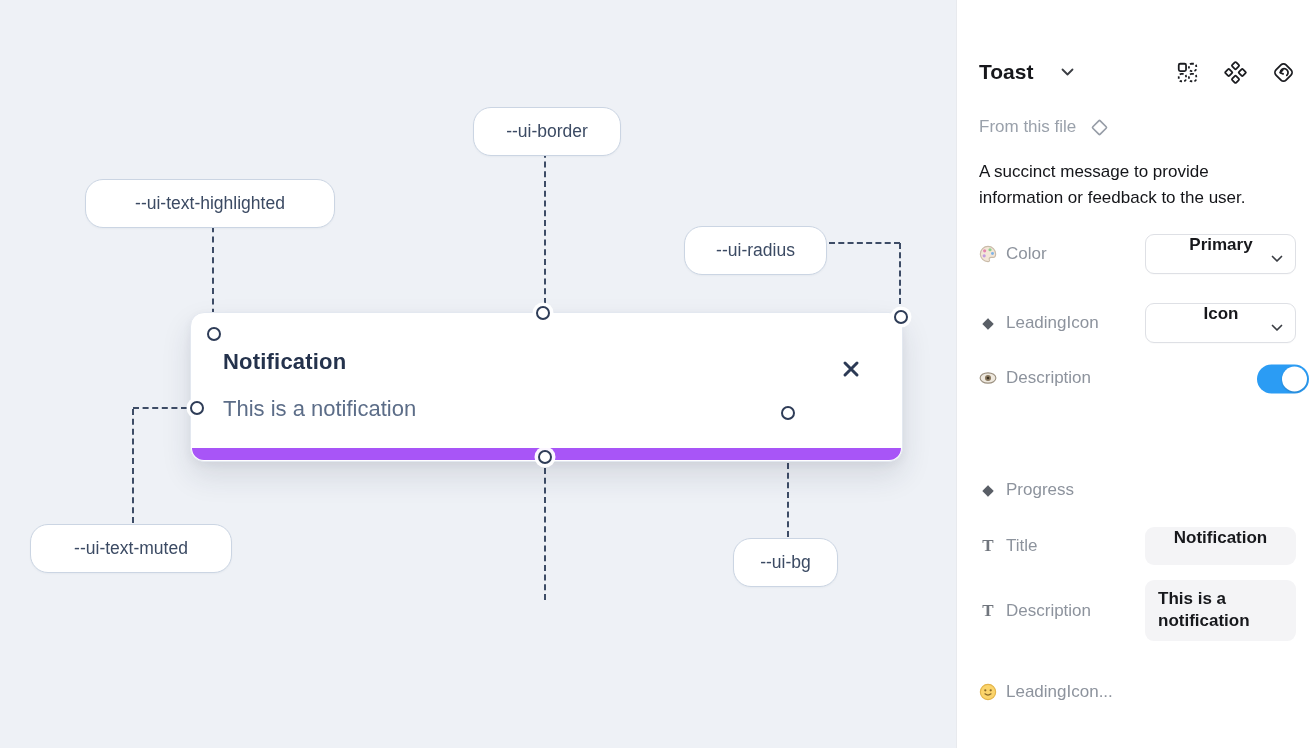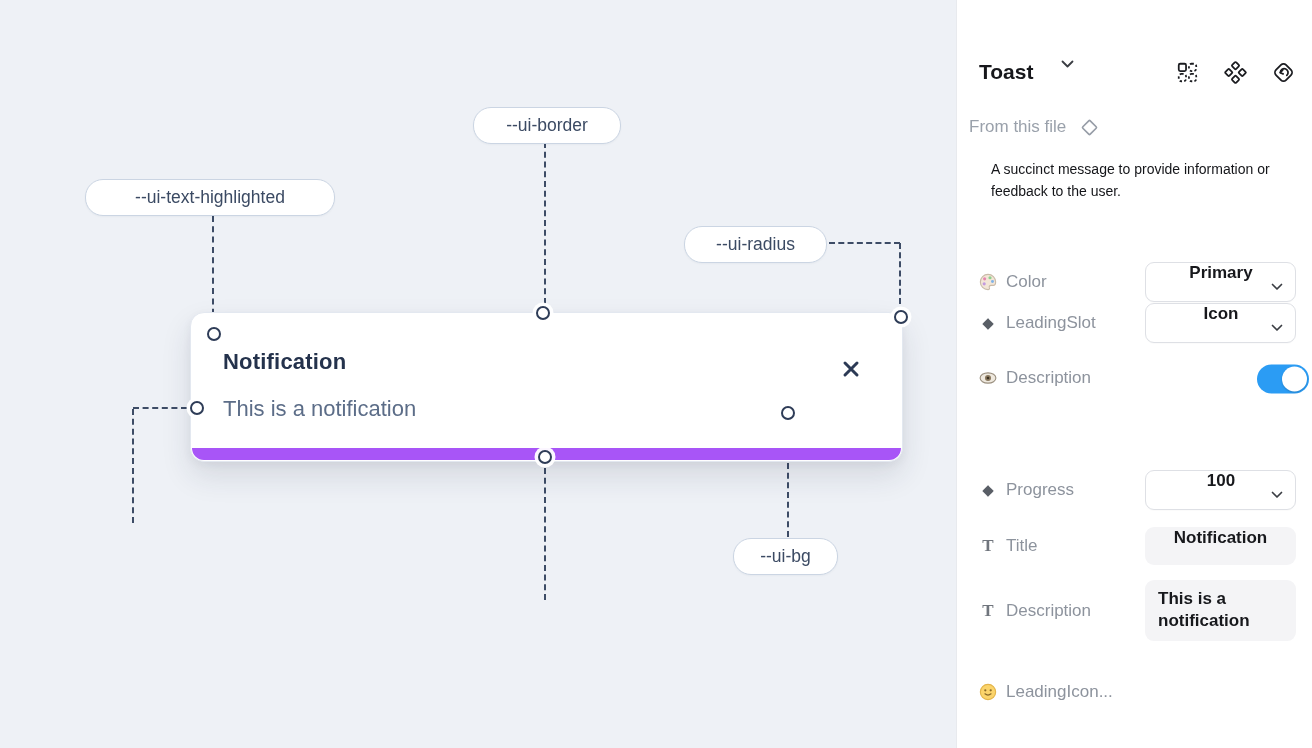--- a/index.html
+++ b/index.html
@@ -31,21 +31,21 @@
     position:absolute; right:40px; top:45px; width:22px; height:22px;
     background:none; border:none; padding:0; cursor:pointer; display:flex;
     align-items:center; justify-content:center;
   }
   .toast-progress {
     position:absolute; left:1px; right:1px; bottom:1px; height:12px;
     background:#a855f7; border-radius:0 0 12px 12px;
   }
 
   .pill {
-    position:absolute; height:37px; display:flex; align-items:center; justify-content:center;
+    position:absolute; height:49px; display:flex; align-items:center; justify-content:center;
     background:#ffffff; border:1.5px solid #cbd5e3; border-radius:18px;
     font-size:17.5px; color:#3b4a63; white-space:nowrap;
     box-shadow:0 1px 2px rgba(30,42,66,.04);
   }
   .dash-v { position:absolute; width:0; border-left:2px dashed #3d4c66; }
   .dash-h { position:absolute; height:0; border-top:2px dashed #3d4c66; }
   .dot {
     position:absolute; width:14px; height:14px; border-radius:50%;
     background:#ffffff; border:2.5px solid #2e3c57;
     box-shadow:0 0 0 3.5px rgba(255,255,255,.95);
@@ -54,32 +54,32 @@
 
   
   .panel {
     position:absolute; left:956px; top:0; width:356px; height:748px;
     background:#ffffff; border-left:1px solid #e8eaee;
   }
   .panel-header {
     position:absolute; left:22px; right:16px; top:57px; height:30px;
     display:flex; align-items:center;
   }
-  .panel-title { font-size:21px; font-weight:700; color:#17181c; cursor:pointer; display:flex; gap:28px; }
+  .panel-title { font-size:21px; font-weight:700; color:#17181c; cursor:pointer; display:flex; align-items:center; gap:28px; }
   .header-icons { margin-left:auto; display:flex; gap:23px; align-items:center; }
   .icon-btn { background:none; border:none; padding:0; cursor:pointer; width:25px; height:25px; display:flex; align-items:center; justify-content:center; }
 
   .source-row {
-    position:absolute; left:12px; top:114px; height:26px;
+    position:absolute; left:22px; top:114px; height:26px;
     display:flex; align-items:center; gap:12px;
     font-size:17px; color:#9aa1ab;
   }
   .panel-desc {
     position:absolute; left:22px; top:159px; width:302px;
-    font-size:14px; line-height:1.55; color:#141519;margin-left:12px;
+    font-size:17px; line-height:1.55; color:#141519;
   }
 
   .prop-row { position:absolute; left:22px; width:318px; display:flex; align-items:center; }
   .prop-label { display:flex; align-items:center; gap:9px; font-size:17px; color:#8d939d; white-space:nowrap; }
   .prop-icon { width:18px; display:flex; align-items:center; justify-content:center; }
   .glyph-diamond { font-size:15px; color:#595e66; font-family:"DejaVu Sans",sans-serif; }
   .glyph-t { font-family:"Liberation Serif","DejaVu Serif",serif; font-weight:700; font-size:17px; color:#70757d; }
   .prop-control { position:absolute; left:166px; top:50%; transform:translateY(-50%);flex-direction:column; }
 
   .dropdown {
@@ -132,20 +132,21 @@
         <svg width="20" height="20" viewBox="0 0 20 20">
           <path d="M4 4 L16 16 M16 4 L4 16" stroke="#2c3a55" stroke-width="3" stroke-linecap="round" fill="none"></path>
         </svg>
       </button>
       <div class="toast-progress"></div>
     </div>
 
     <div class="pill" style="left:473px; top:107px; width:148px;">--ui-border</div>
     <div class="pill" style="left:85px;  top:179px; width:250px;">--ui-text-highlighted</div>
     <div class="pill" style="left:684px; top:226px; width:143px;">--ui-radius</div>
+    <div class="pill" style="left:30px;  top:524px; width:202px;">--ui-text-muted</div>
     <div class="pill" style="left:733px; top:538px; width:105px;">--ui-bg</div>
 
     <div class="dot" style="left:214px; top:334px;"></div>
     <div class="dot" style="left:543px; top:313px;"></div>
     <div class="dot" style="left:901px; top:317px;"></div>
     <div class="dot" style="left:197px; top:408px;"></div>
     <div class="dot" style="left:545px; top:457px;"></div>
     <div class="dot" style="left:788px; top:413px;"></div>
   </div>
 
@@ -187,21 +188,21 @@
 
     <div class="source-row">
       <span>From this file</span>
       <svg width="23" height="23" viewBox="0 0 22 22">
         <rect x="6" y="6" width="10" height="10" rx="1" transform="rotate(45 11 11)" fill="none" stroke="#979da7" stroke-width="1.6"></rect>
       </svg>
     </div>
 
     <div class="panel-desc">A succinct message to provide information or feedback to the user.</div>
 
-    <div class="prop-row" style="top:262px; height:40px;">
+    <div class="prop-row" style="top:234px; height:40px;">
       <span class="prop-label">
         <span class="prop-icon">
           <svg width="18" height="18" viewBox="0 0 16 16">
             <path d="M8 1.2 A6.8 6.8 0 1 0 8 14.8 C9.2 14.8 9.6 13.9 9.2 13 C8.8 12 9.4 11 10.6 11 L12.6 11 C13.8 11 14.8 10 14.8 8 A6.8 6.8 0 0 0 8 1.2 Z" fill="#f3e6d7" stroke="#c9bba9" stroke-width="1"></path>
             <circle cx="5" cy="5.2" r="1.4" fill="#e585b0"></circle>
             <circle cx="9.8" cy="4.2" r="1.4" fill="#8fd08f"></circle>
             <circle cx="12" cy="7.6" r="1.3" fill="#7fb3e8"></circle>
             <circle cx="4.6" cy="9.6" r="1.4" fill="#c39be0"></circle>
           </svg>
         </span>
@@ -213,21 +214,21 @@
             <path d="M1.5 1.5 L6 6 L10.5 1.5" stroke="#3a3d43" stroke-width="1.7" fill="none" stroke-linecap="round" stroke-linejoin="round"></path>
           </svg>
       </button>
     </div>
 
     <div class="prop-row" style="top:303px; height:40px;">
       <span class="prop-label">
         <span class="prop-icon">
             <span class="glyph-diamond">◆</span>
           </span>
-        <span>LeadingSlot</span>
+        <span>LeadingIcon</span>
       </span>
       <button class="dropdown prop-control">
         <span class="dd-text">Icon</span>
         <svg class="chev" width="12" height="8" viewBox="0 0 12 8">
             <path d="M1.5 1.5 L6 6 L10.5 1.5" stroke="#3a3d43" stroke-width="1.7" fill="none" stroke-linecap="round" stroke-linejoin="round"></path>
           </svg>
       </button>
     </div>
 
     <div class="prop-row" style="top:363px; height:30px;">
@@ -247,26 +248,20 @@
     </div>
 
 
     <div class="prop-row" style="top:470px; height:40px;">
       <span class="prop-label">
         <span class="prop-icon">
             <span class="glyph-diamond">◆</span>
           </span>
         <span>Progress</span>
       </span>
-      <button class="dropdown prop-control">
-        <span class="dd-text">100</span>
-        <svg class="chev" width="12" height="8" viewBox="0 0 12 8">
-            <path d="M1.5 1.5 L6 6 L10.5 1.5" stroke="#3a3d43" stroke-width="1.7" fill="none" stroke-linecap="round" stroke-linejoin="round"></path>
-          </svg>
-      </button>
     </div>
 
     <div class="prop-row" style="top:527px; height:38px;">
       <span class="prop-label">
         <span class="prop-icon">
             <span class="glyph-t">T</span>
           </span>
         <span>Title</span>
       </span>
       <div class="textfield single prop-control">Notification</div>

